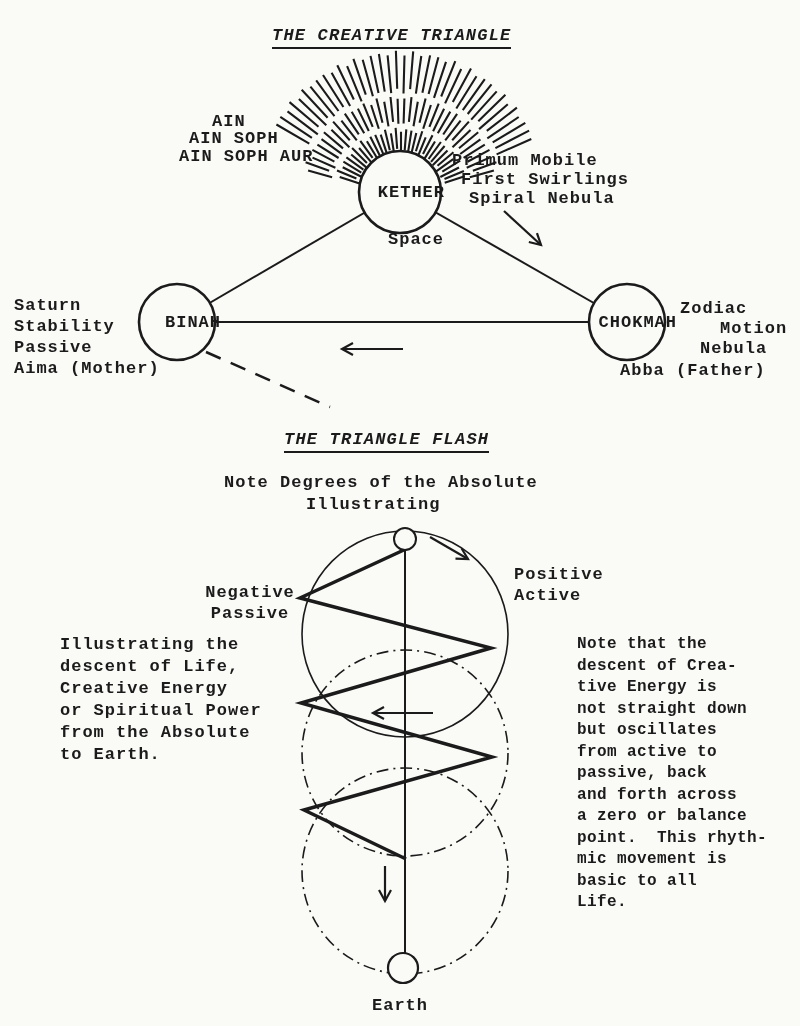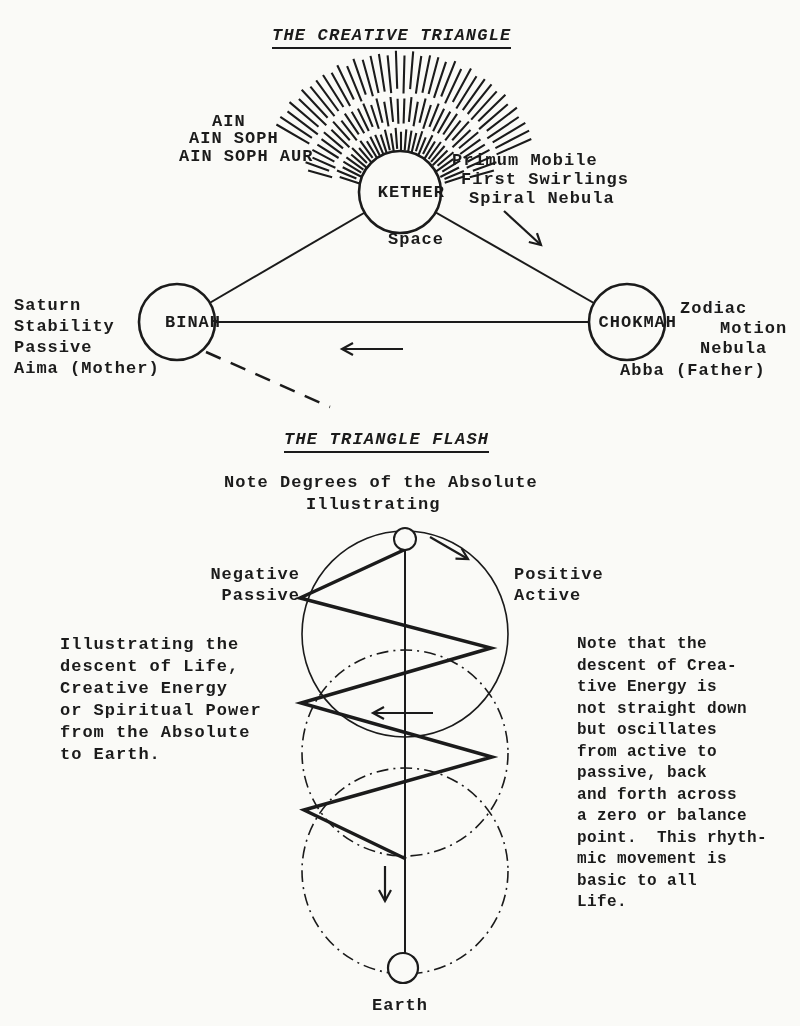--- a/index.html
+++ b/index.html
@@ -15,21 +15,21 @@
   .t {
     position:absolute;
     font-weight:bold;
     font-size:17px;
     letter-spacing:1px;
     line-height:21px;
     white-space:pre;
   }
   .title { border-bottom:2.5px solid currentColor; padding-bottom:1px;font-style:italic; }
   .center { text-align:right; }
-  .right  { text-align:right; }
+  .right  { text-align:center;margin-top:18px; }
   .para   { line-height:22px; }
   .para-sm{ font-size:16px; letter-spacing:0.4px; line-height:21.5px; }
 </style>
 </head>
 <body>
 
 <div class="page">
 
   <svg class="art" width="800" height="1026" viewBox="0 0 800 1026">
     <defs>

